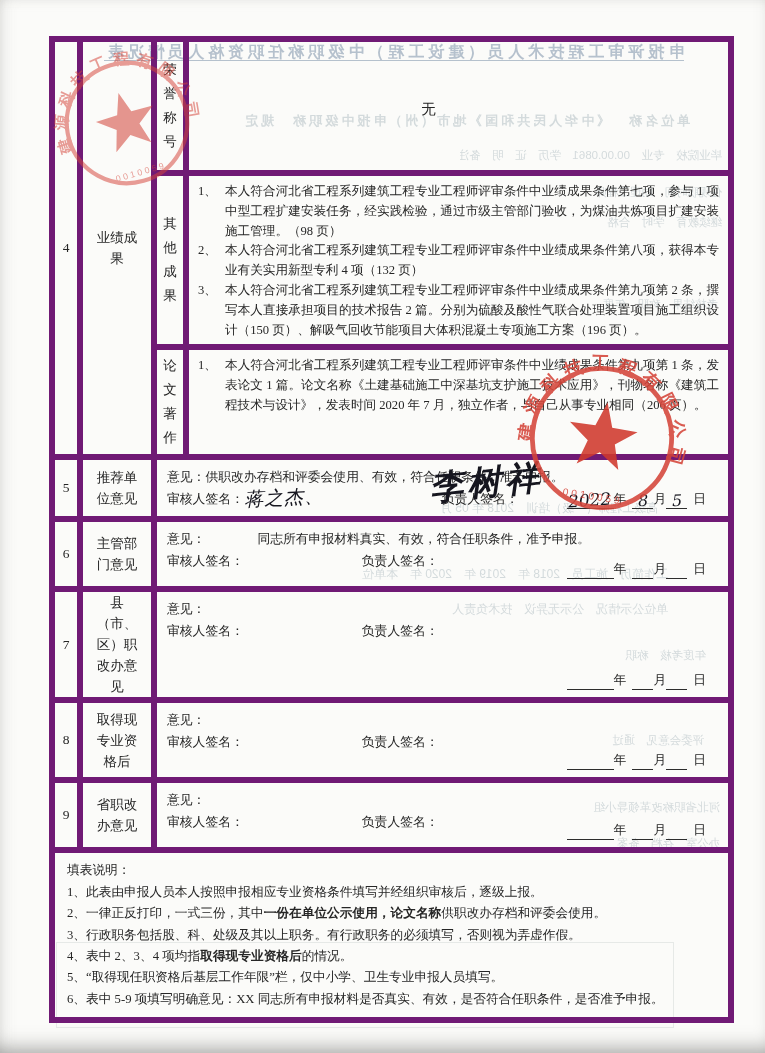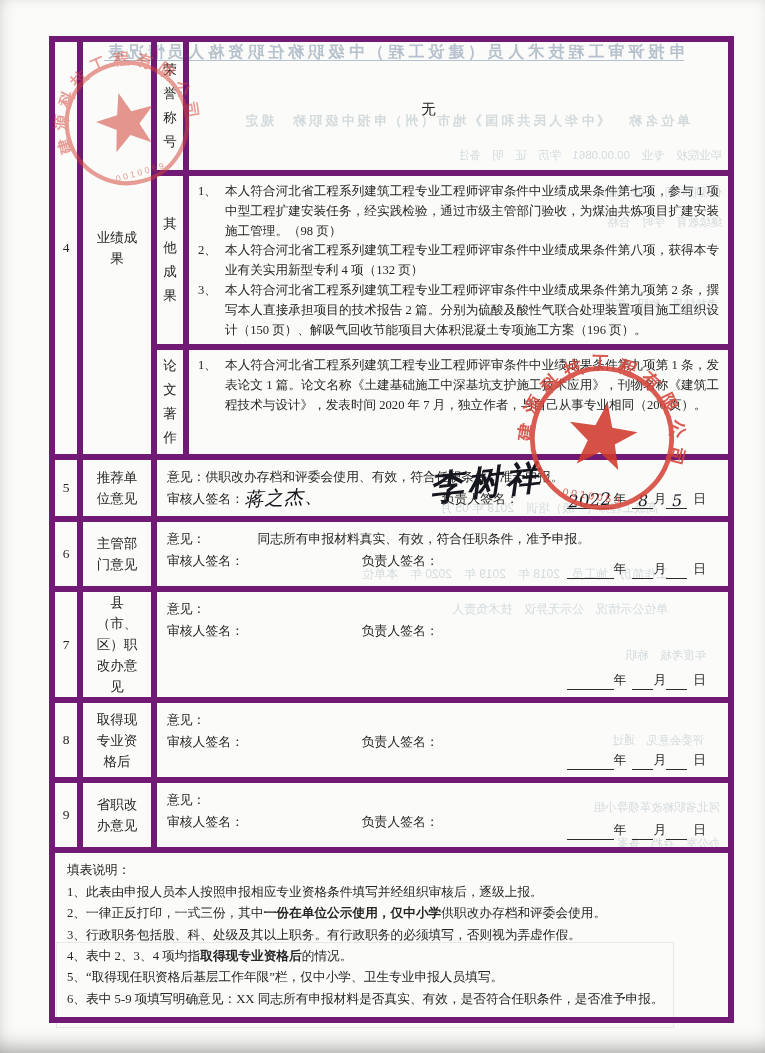--- a/index.html
+++ b/index.html
@@ -240,21 +240,21 @@
       <div class="dateline">
         <span class="blank y"></span><span>年</span><span class="dsp"></span><span class="blank m"></span><span>月</span><span class="blank d"></span><span class="dsp"></span><span>日</span>
       </div>
     </td>
   </tr>
 
   <tr style="height:151px">
     <td class="notes-cell" colspan="4">
       <div>填表说明：</div>
       <div><span>1、此表由申报人员本人按照申报相应专业资格条件填写并经组织审核后，逐级上报。</span></div>
-      <div><span>2、一律正反打印，一式三份，其中</span><span class="bold">一份在单位公示使用，仅中小学</span><span>供职改办存档和评委会使用。</span></div>
+      <div><span>2、一律正反打印，一式三份，其中</span><span class="bold">一份在单位公示使用，论文名称</span><span>供职改办存档和评委会使用。</span></div>
       <div><span>3、行政职务包括股、科、处级及其以上职务。有行政职务的必须填写，否则视为弄虚作假。</span></div>
       <div><span>4、表中 2、3、4 项均指</span><span class="bold">取得现专业资格后</span><span>的情况。</span></div>
       <div><span>5、“取得现任职资格后基层工作年限”栏，仅中小学、卫生专业申报人员填写。</span></div>
       <div><span>6、表中 5-9 项填写明确意见：XX 同志所有申报材料是否真实、有效，是否符合任职条件，是否准予申报。</span></div>
     </td>
   </tr>
 </tbody>
   </table>
 
 <svg id="stamp1" class="stamp" viewBox="0 0 160 160">

